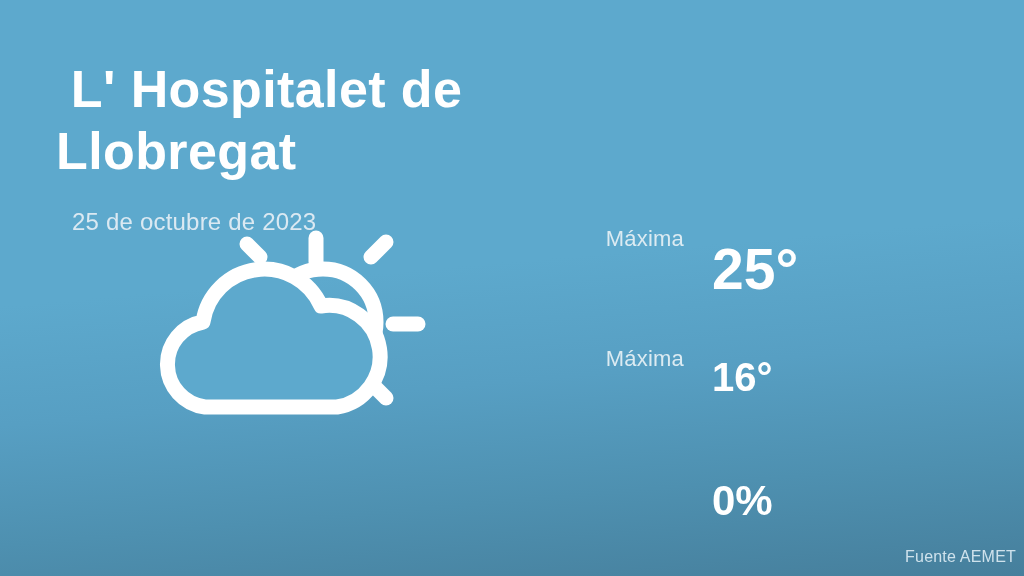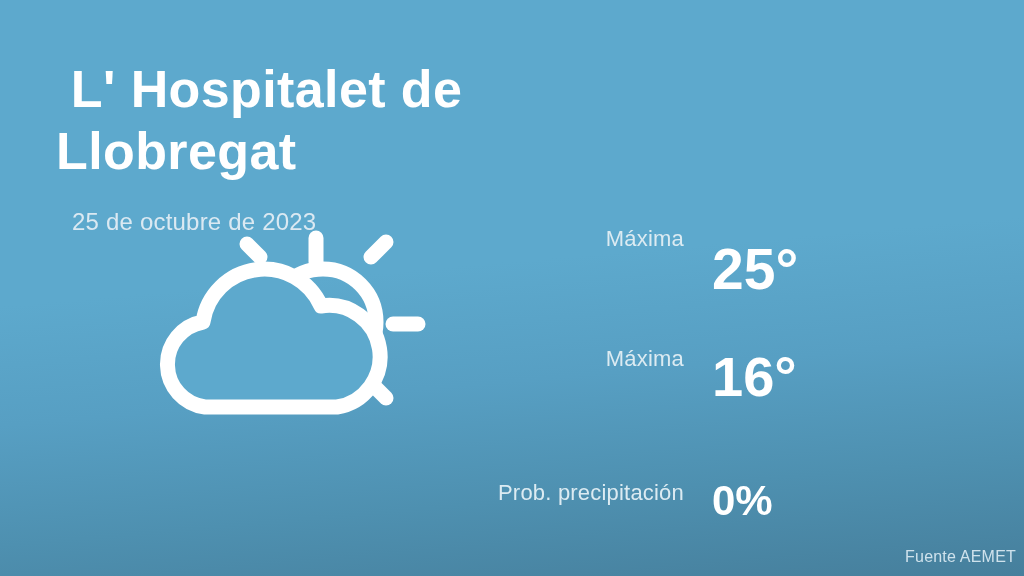--- a/index.html
+++ b/index.html
@@ -96,21 +96,21 @@
   #row-maxima .reading-value {
     font-size: 57px;
     line-height: 86px;
     width: 218px;
     padding-left: 28px;
   }
 
   #row-minima { height: 118px; }
   #row-minima .reading-label { padding-bottom: 14px; }
   #row-minima .reading-value {
-    font-size: 56px;
+    font-size: 40px;
     line-height: 62px;
     width: 218px;
     padding-left: 28px;
   }
 
   #row-precip { height: 70px; }
   #row-precip .reading-label { padding-bottom: 9px; }
   #row-precip .reading-value {
     font-size: 42px;
     line-height: 42px;
@@ -169,21 +169,20 @@
       <span class="reading-label">Máxima</span>
       <span class="reading-value">25°</span>
     </div>
 
     <div class="reading-row" id="row-minima">
       <span class="reading-label">Máxima</span>
       <span class="reading-value">16°</span>
     </div>
 
     <div class="reading-row" id="row-precip">
-      <span class="reading-label">Prob. precipitación</span>
       <span class="reading-value">0%</span>
     </div>
 
   </div>
 
   <div id="source-credit">Fuente AEMET</div>
 
 </div>
 
 </body></html>

